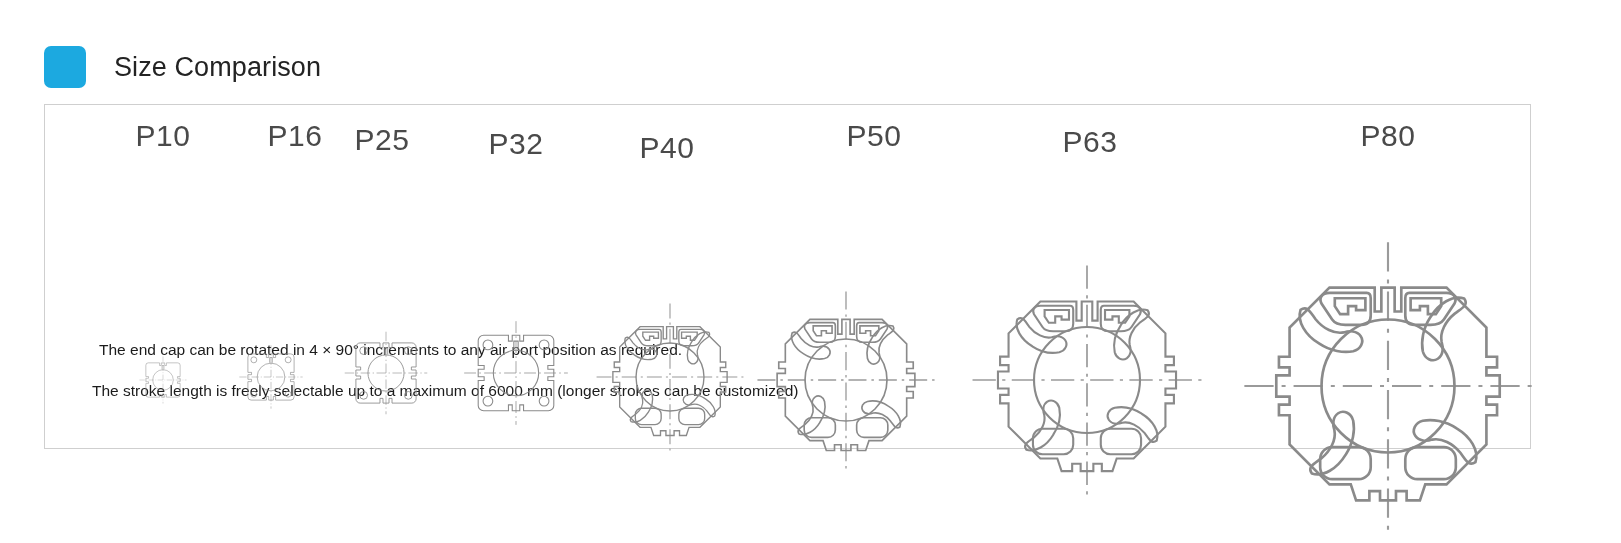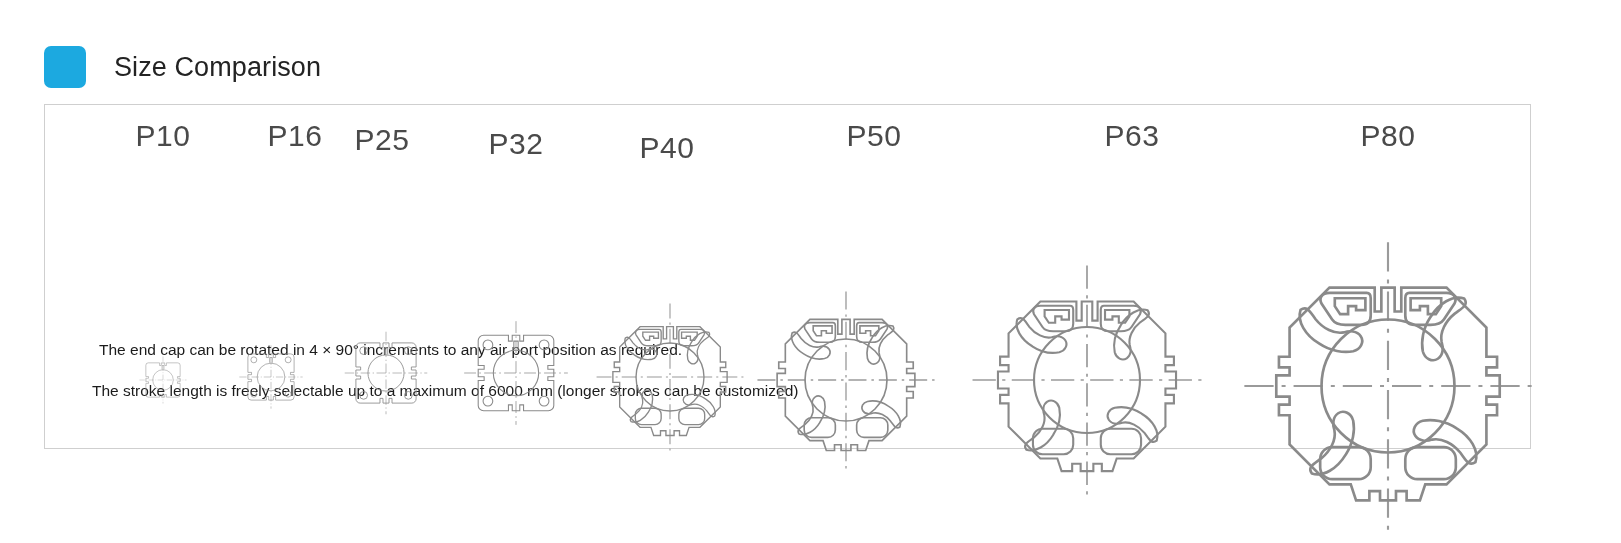--- a/index.html
+++ b/index.html
@@ -230,21 +230,21 @@
                 <path d="M 16 -70 L 44 -70 C 50 -70 52 -66 50 -62 L 42 -50 C 40 -47 36 -46 32 -46 L 20 -46 C 15 -46 13 -49 13 -53 L 13 -66 C 13 -69 14 -70 16 -70 Z" fill="none" stroke="#8a8a8a" stroke-width="2"></path>
                 <path d="M 17 -66 L 17 -57 L 24 -57 L 24 -60 L 30 -60 L 30 -54 L 36 -54 L 40 -60 L 40 -66 Z" fill="none" stroke="#8a8a8a" stroke-width="2"></path>
               </g>
               <g transform="scale(1 1)">
                 <path d="M 16 -70 L 44 -70 C 50 -70 52 -66 50 -62 L 42 -50 C 40 -47 36 -46 32 -46 L 20 -46 C 15 -46 13 -49 13 -53 L 13 -66 C 13 -69 14 -70 16 -70 Z" fill="none" stroke="#8a8a8a" stroke-width="2"></path>
                 <path d="M 17 -66 L 17 -57 L 24 -57 L 24 -60 L 30 -60 L 30 -54 L 36 -54 L 40 -60 L 40 -66 Z" fill="none" stroke="#8a8a8a" stroke-width="2"></path>
               </g>
             </g>
           </svg>
         </div>
-        <div class="size-label" style="left: 1045px; top: 14px; margin-left: 42px;">P63</div>
+        <div class="size-label" style="left: 1045px; top: 20px;">P63</div>
         <div class="drawing" style="left: 1042px; top: 275px;">
           <svg width="254.4" height="254.4" viewBox="-120 -120 240 240">
             <g>
               <line x1="-108" y1="0" x2="108" y2="0" stroke="#9a9a9a" stroke-width="1.6" stroke-dasharray="22 6 3 6" fill="none"></line>
               <line x1="0" y1="-108" x2="0" y2="108" stroke="#9a9a9a" stroke-width="1.6" stroke-dasharray="22 6 3 6" fill="none"></line>
               <path d="M -44 -74 L -10 -74 L -10 -56 L -5 -56 L -5 -74 L 5 -74 L 5 -56 L 10 -56 L 10 -74 L 44 -74 L 74 -44 L 74 -22 L 82 -22 L 82 -14 L 74 -14 L 74 -8 L 84 -8 L 84 8 L 74 8 L 74 14 L 82 14 L 82 22 L 74 22 L 74 44 L 44 74 L 28 74 L 24 86 L 14 86 L 14 79 L 6 79 L 6 86 L -6 86 L -6 79 L -14 79 L -14 86 L -24 86 L -28 74 L -44 74 L -74 44 L -74 22 L -82 22 L -82 14 L -74 14 L -74 8 L -84 8 L -84 -8 L -74 -8 L -74 -14 L -82 -14 L -82 -22 L -74 -22 L -74 -44 Z" fill="none" stroke="#8a8a8a" stroke-width="2"></path>
               <circle cx="0" cy="0" r="50" fill="none" stroke="#8a8a8a" stroke-width="2"></circle>
               <g transform="translate(-43.13 -43.13) rotate(-45)">
                 <path d="M -6 -26 C -14 -22 -17 -10 -14 2 C -12 12 -6 20 0 24 C 5 27 11 25 12 20 C 13 15 9 11 5 9 C -1 5 -4 -4 -3 -13 C -2 -20 0 -25 -6 -26 Z" fill="none" stroke="#8a8a8a" stroke-width="2"></path>
               </g>

